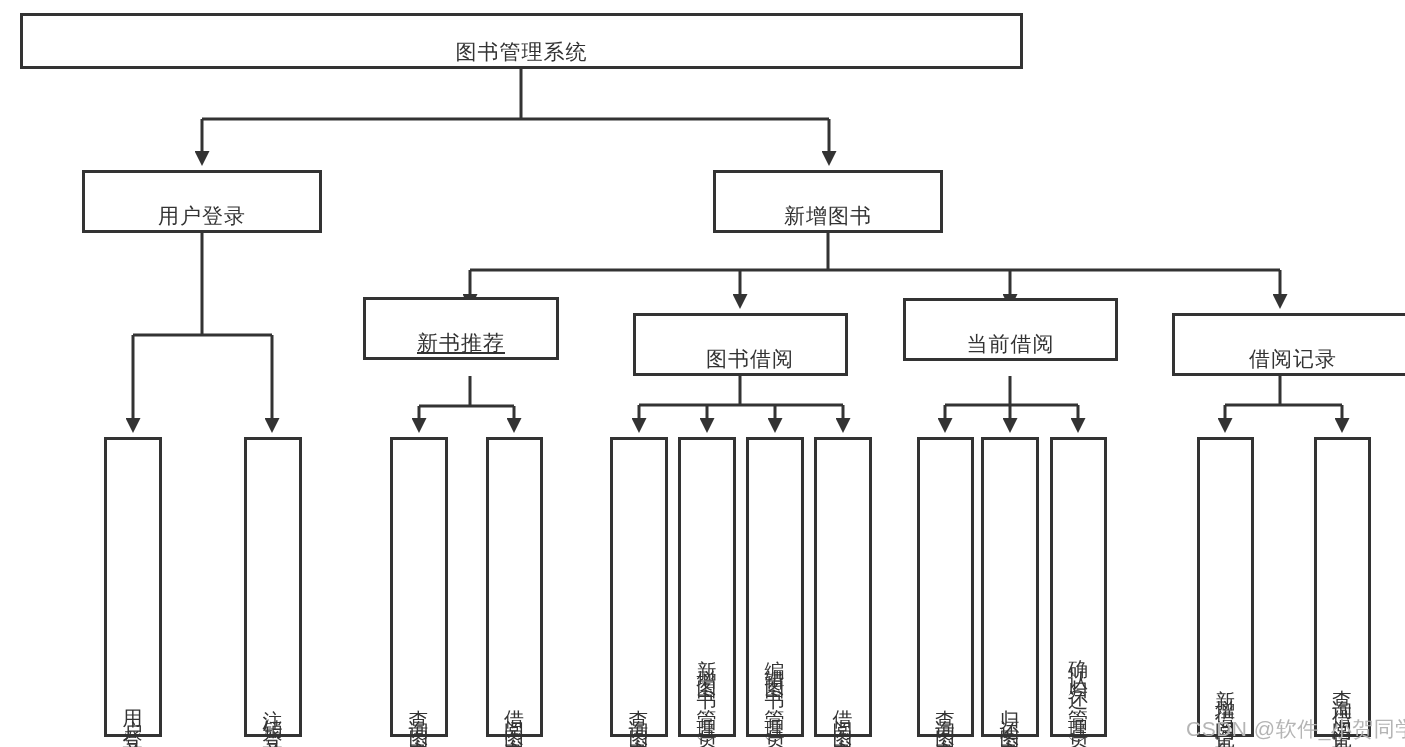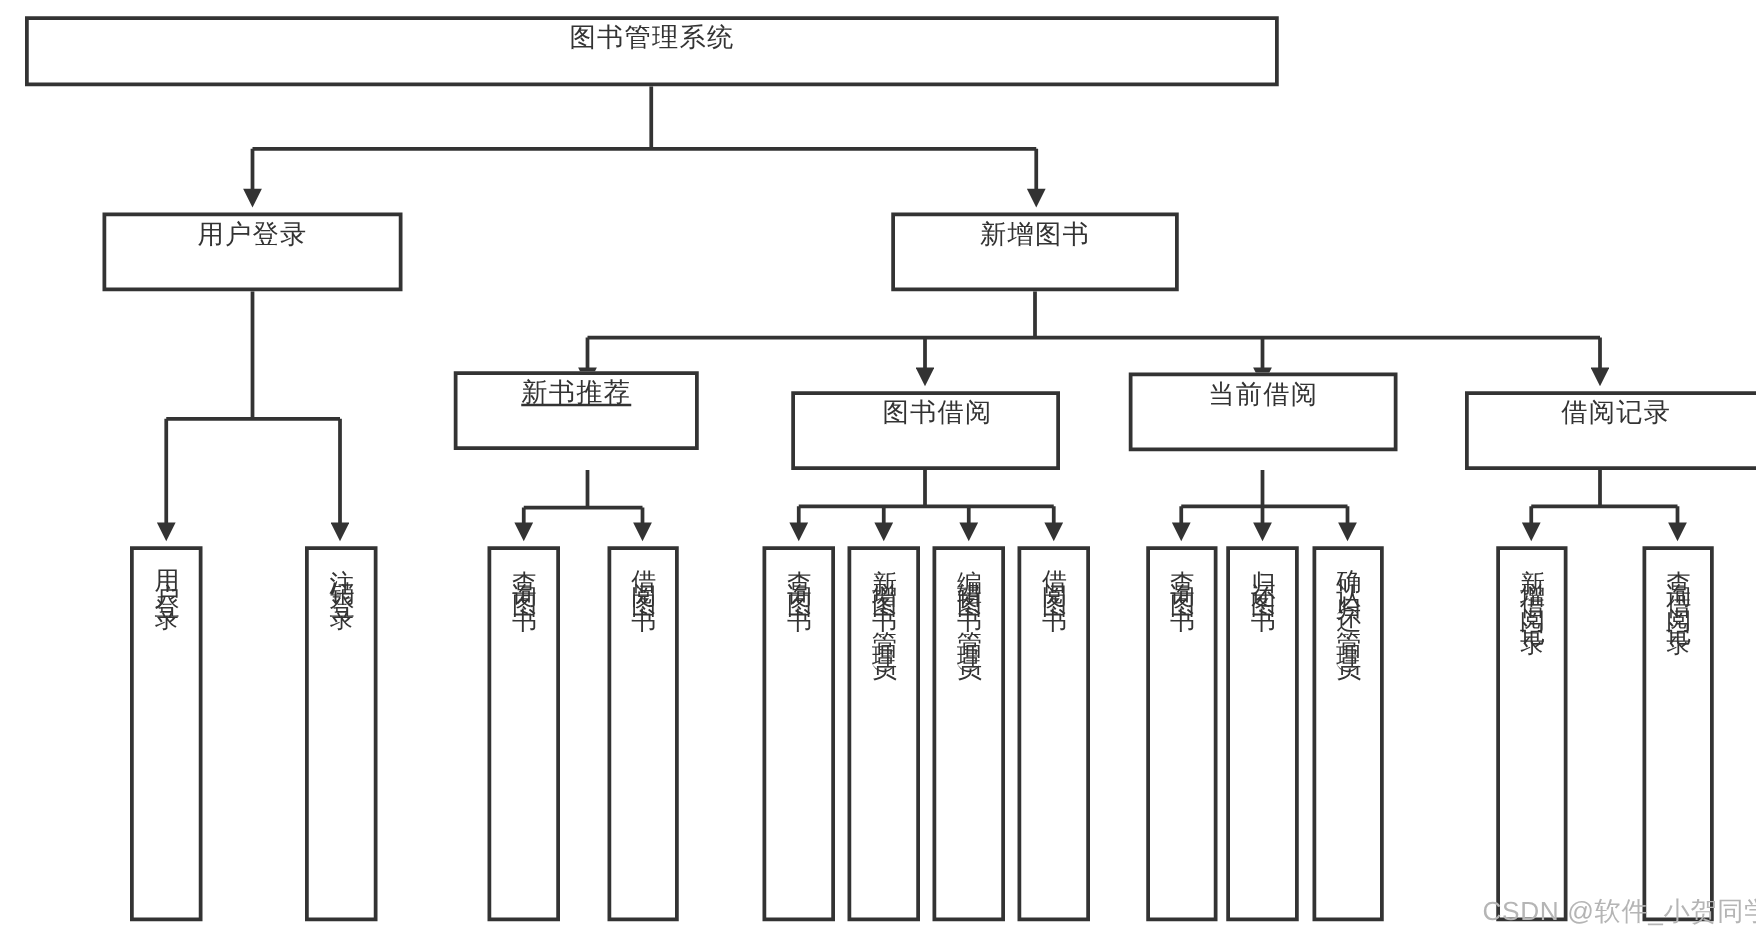--- a/index.html
+++ b/index.html
@@ -22,21 +22,21 @@
     overflow: hidden;
   }
   svg.wires { position: absolute; left: 0; top: 0; width: 1405px; height: 747px; }
   svg.wires path { stroke: var(--line); stroke-width: 3; fill: none; }
   svg.wires marker path { fill: var(--line); stroke: none; }
   .node {
     position: absolute;
     border: 3px solid var(--line);
     background: var(--box_bg);
     display: flex;
-    align-items: flex-start;
+    align-items: flex-end;
     justify-content: center;
     color: var(--text);
   }
   .h-node { font-size: 21px; letter-spacing: 1px; }
   .leaf { top: 437px; height: 300px; width: 58px; }
   .vtext {
     writing-mode: vertical-rl;
     text-orientation: mixed;
     font-size: 20px;
     letter-spacing: 0.5em;

